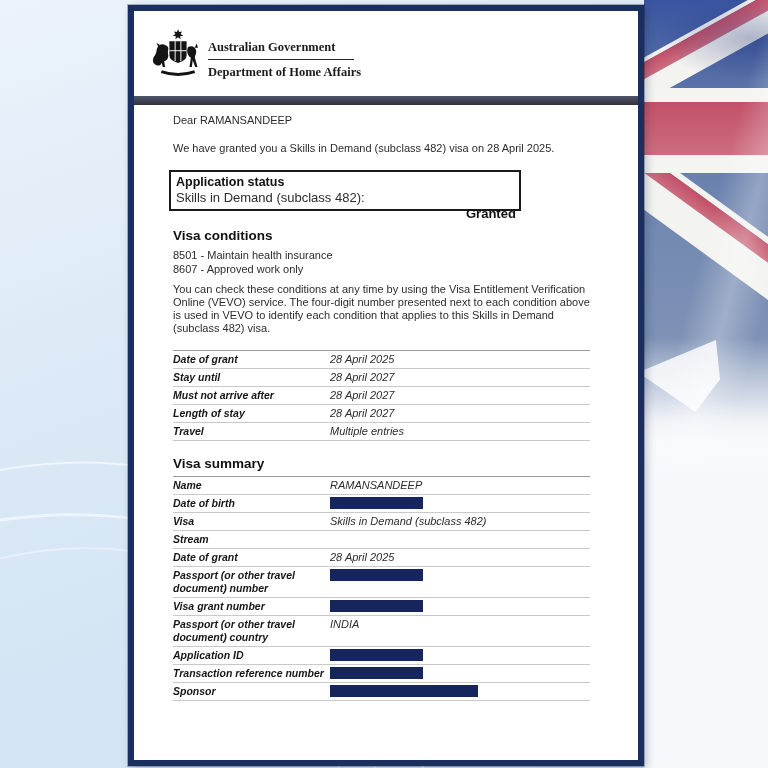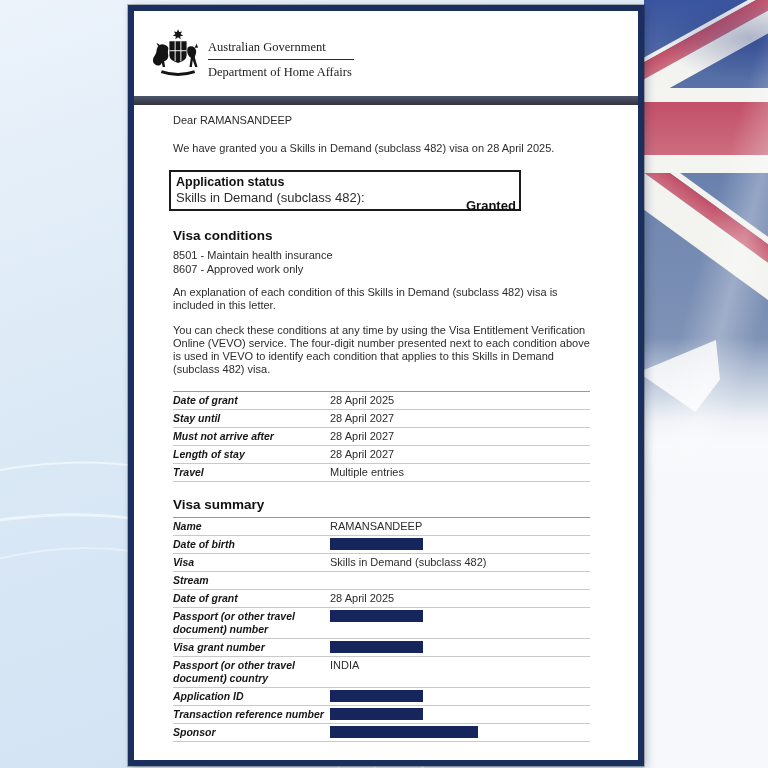--- a/index.html
+++ b/index.html
@@ -40,45 +40,45 @@
   .flag-fade { position:absolute; inset:0;
                background:linear-gradient(180deg, transparent 44%, rgba(255,255,255,.75) 55%, rgba(246,248,251,.98) 62%, #f6f8fb 100%); }
 
   
   .doc { position:absolute; left:128px; top:5px; width:516px; height:761px;
          background:#ffffff; border:6px solid #1b2f5e;
          box-shadow:0 0 0 1px rgba(0,0,0,.25), 3px 2px 8px rgba(20,40,80,.25); }
 
   .crest { position:absolute; left:13px; top:16px; }
   .gov-block { position:absolute; left:74px; top:29px; font-family:"Liberation Serif", serif;
-               font-weight:normal; color:#1c1c1c; font-size:12.5px; }
+               font-weight:bold; color:#1c1c1c; font-size:12.5px; }
   .gov-divider { width:146px; border:0; border-top:1.5px solid #2a2a2a; margin:4px 0 5px 0; }
 
   .header-bar { position:absolute; left:0; top:85px; width:100%; height:9px;
                 background:linear-gradient(180deg,#4e566b,#34323e); }
 
   .content { position:absolute; left:39px; top:103px; width:424px;
              font-size:11px; line-height:13px; color:#2c2c2c; }
   .content p { margin-bottom:15px; }
   .para { width:420px; }
 
   .status-box { width:352px; margin:1px 0 16px -4px; border:2px solid #1a1a1a; padding:2px 5px 4px 5px; }
   .status-title { font-size:12.5px; font-weight:bold; color:#111; line-height:16px; }
   .status-row { position:relative; font-size:13px; line-height:15px; }
-  .status-value { position:absolute; left:290px; top:8px; font-weight:bold; color:#111; }
+  .status-value { position:absolute; left:290px; top:16px; font-weight:bold; color:#111; }
 
   .section-title { font-size:13.5px; font-weight:bold; color:#111; line-height:17px; margin-bottom:4px; }
   .cond-list { margin-bottom:10px; }
   .cond-item { line-height:14px; }
   .vevo { margin-top:-3px; }
 
   .tbl { width:417px; border-top:1px solid #9a9a9a; margin-bottom:14px; }
   .tbl-row { display:flex; align-items:flex-start; border-bottom:1px solid #c9c9c9; padding:2px 0; min-height:16px; }
   .tbl-label { flex:0 0 157px; font-weight:bold; color:#161616; font-size:10.5px; line-height:13px; padding-right:6px;font-style:italic; }
-  .tbl-value { flex:1; font-size:11px; line-height:13px; }
+  .tbl-value { flex:1; font-size:11px; line-height:13px;font-style:italic; }
   .redacted { display:inline-block; height:12px; background:#16255c; vertical-align:-2px; }
 
   .duration-title, .summary-title { margin-top:2px; }
 </style>
 </head>
 <body>
 
 <div class="canvas">
 
   <div class="swoosh s1"></div>
@@ -146,21 +146,20 @@
       </div>
 
       <div class="section-title">Visa conditions</div>
 
       <div class="cond-list">
   <div class="cond-item">8501 - Maintain health insurance</div>
 
   <div class="cond-item">8607 - Approved work only</div>
 </div>
 
-      <p class="para">An explanation of each condition of this Skills in Demand (subclass 482) visa is included in this letter.</p>
 
       <p class="para vevo">You can check these conditions at any time by using the Visa Entitlement Verification Online (VEVO) service. The four-digit number presented next to each condition above is used in VEVO to identify each condition that applies to this Skills in Demand (subclass 482) visa.</p>
 
 
       <div class="tbl">
   <div class="tbl-row">
     <div class="tbl-label">Date of grant</div>
     <div class="tbl-value">28 April 2025</div>
   </div>
 

